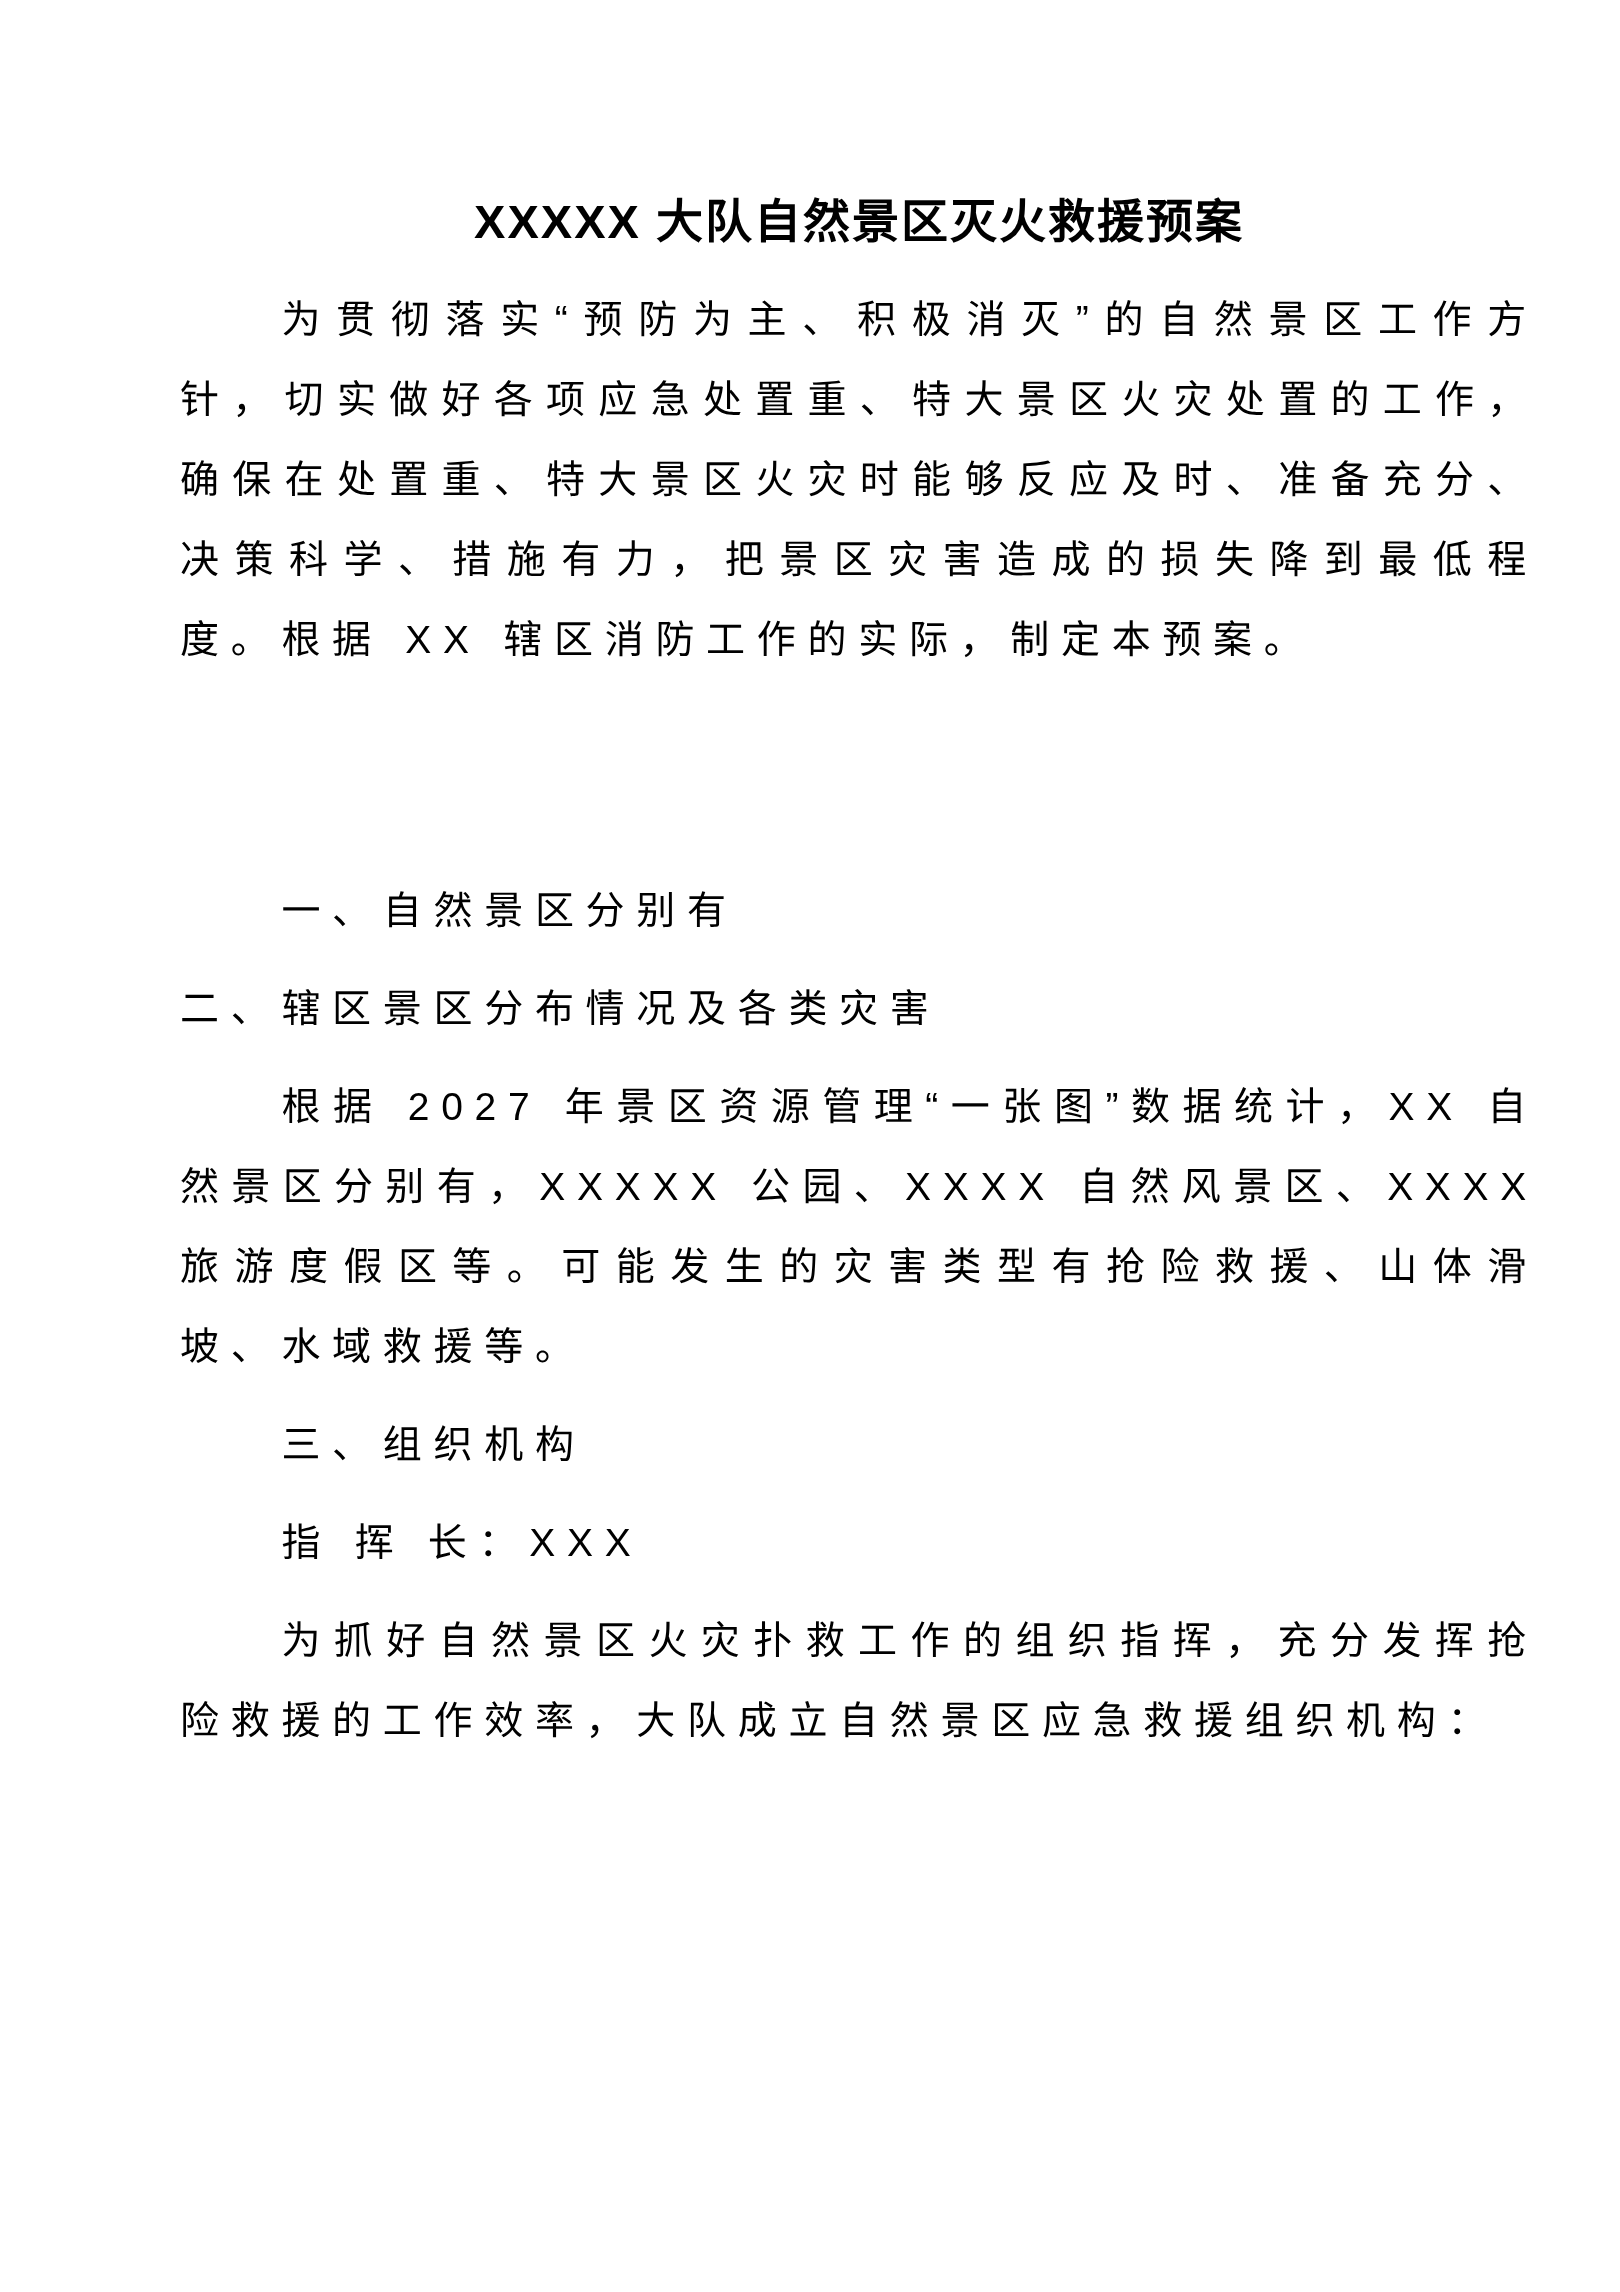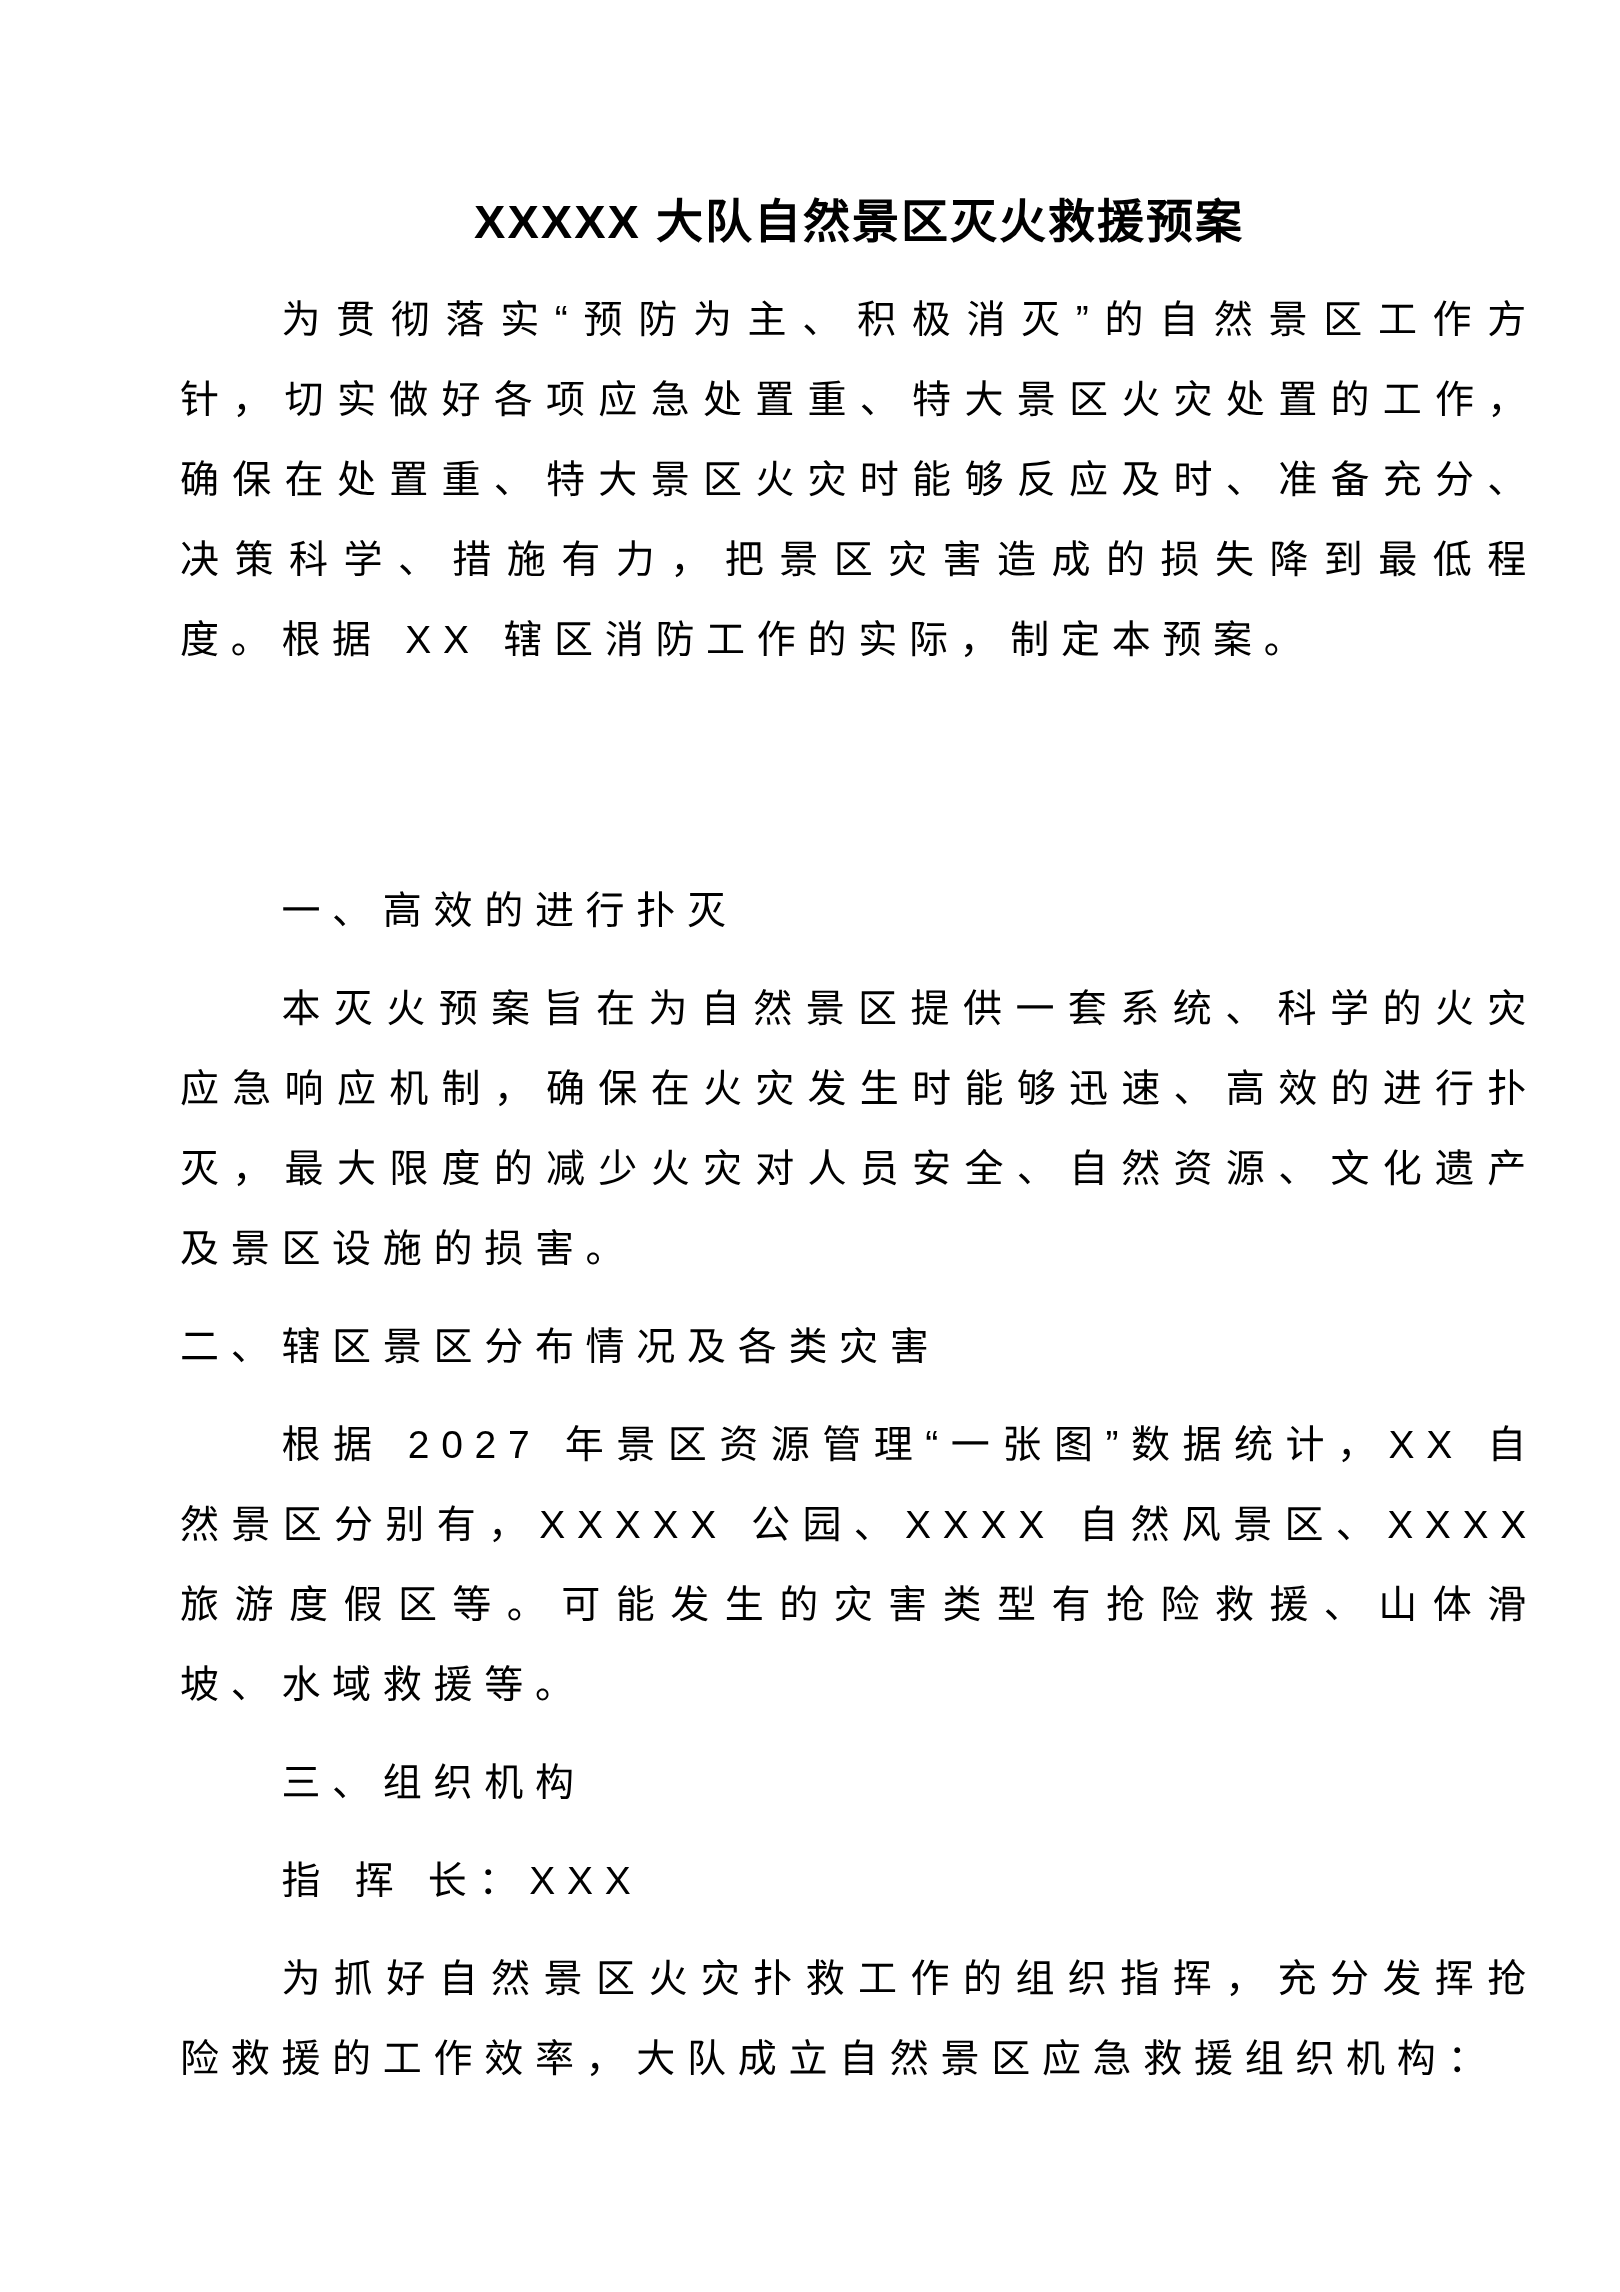--- a/index.html
+++ b/index.html
@@ -44,23 +44,22 @@
 <body>
 
 <div class="page" style="background: rgb(255, 255, 255); color: rgb(0, 0, 0);">
 
   <h1 class="doc-title">XXXXX 大队自然景区灭火救援预案</h1>
 
   <p class="para indent">为贯彻落实“预防为主、积极消灭”的自然景区工作方针，切实做好各项应急处置重、特大景区火灾处置的工作，确保在处置重、特大景区火灾时能够反应及时、准备充分、决策科学、措施有力，把景区灾害造成的损失降到最低程度。根据 XX 辖区消防工作的实际，制定本预案。</p>
 
   <div class="spacer"></div>
 
-  <p class="para indent">一、高效的进行扑灭</p>
+  <p class="para indent">一、自然景区分别有</p>
 
-  <p class="para indent">本灭火预案旨在为自然景区提供一套系统、科学的火灾应急响应机制，确保在火灾发生时能够迅速、高效的进行扑灭，最大限度的减少火灾对人员安全、自然资源、文化遗产及景区设施的损害。</p>
 
   <p class="para">二、辖区景区分布情况及各类灾害</p>
 
   <p class="para indent">根据 2027 年景区资源管理“一张图”数据统计，XX 自然景区分别有，XXXXX 公园、XXXX 自然风景区、XXXX 旅游度假区等。可能发生的灾害类型有抢险救援、山体滑坡、水域救援等。</p>
 
   <p class="para indent">三、组织机构</p>
 
   <p class="para indent">指 挥 长：XXX</p>
 
   <p class="para indent">为抓好自然景区火灾扑救工作的组织指挥，充分发挥抢险救援的工作效率，大队成立自然景区应急救援组织机构：</p>

